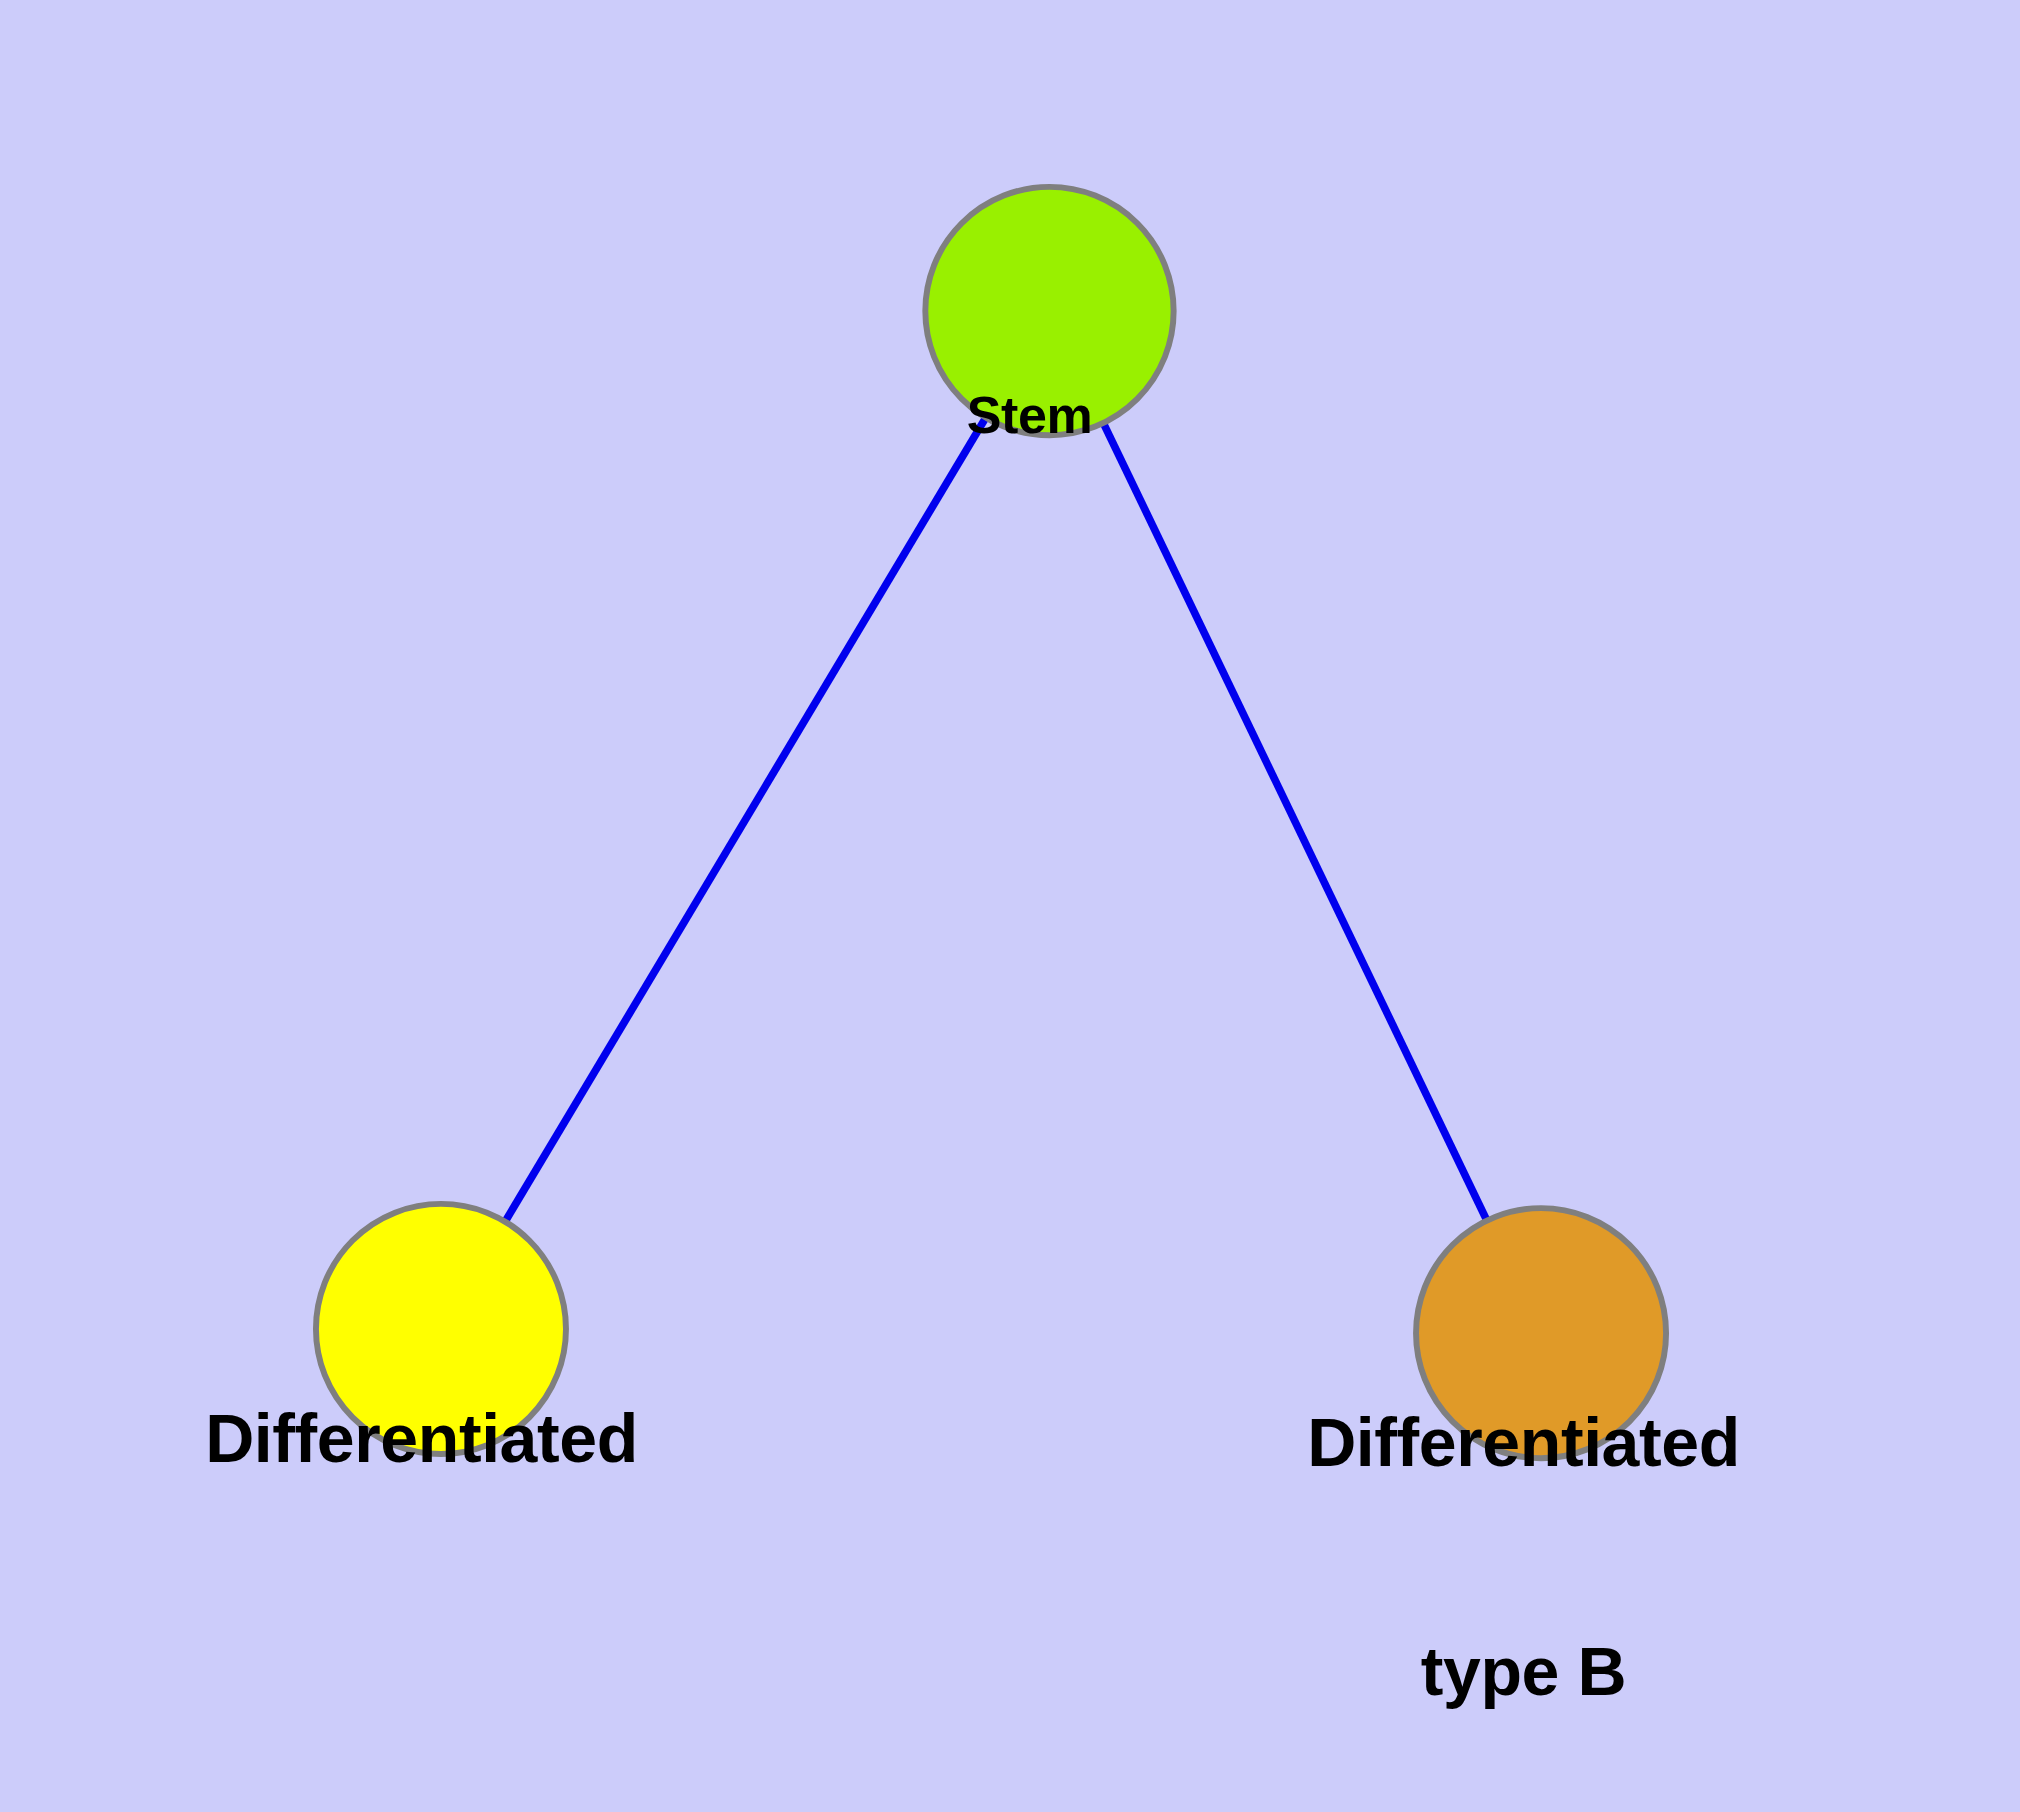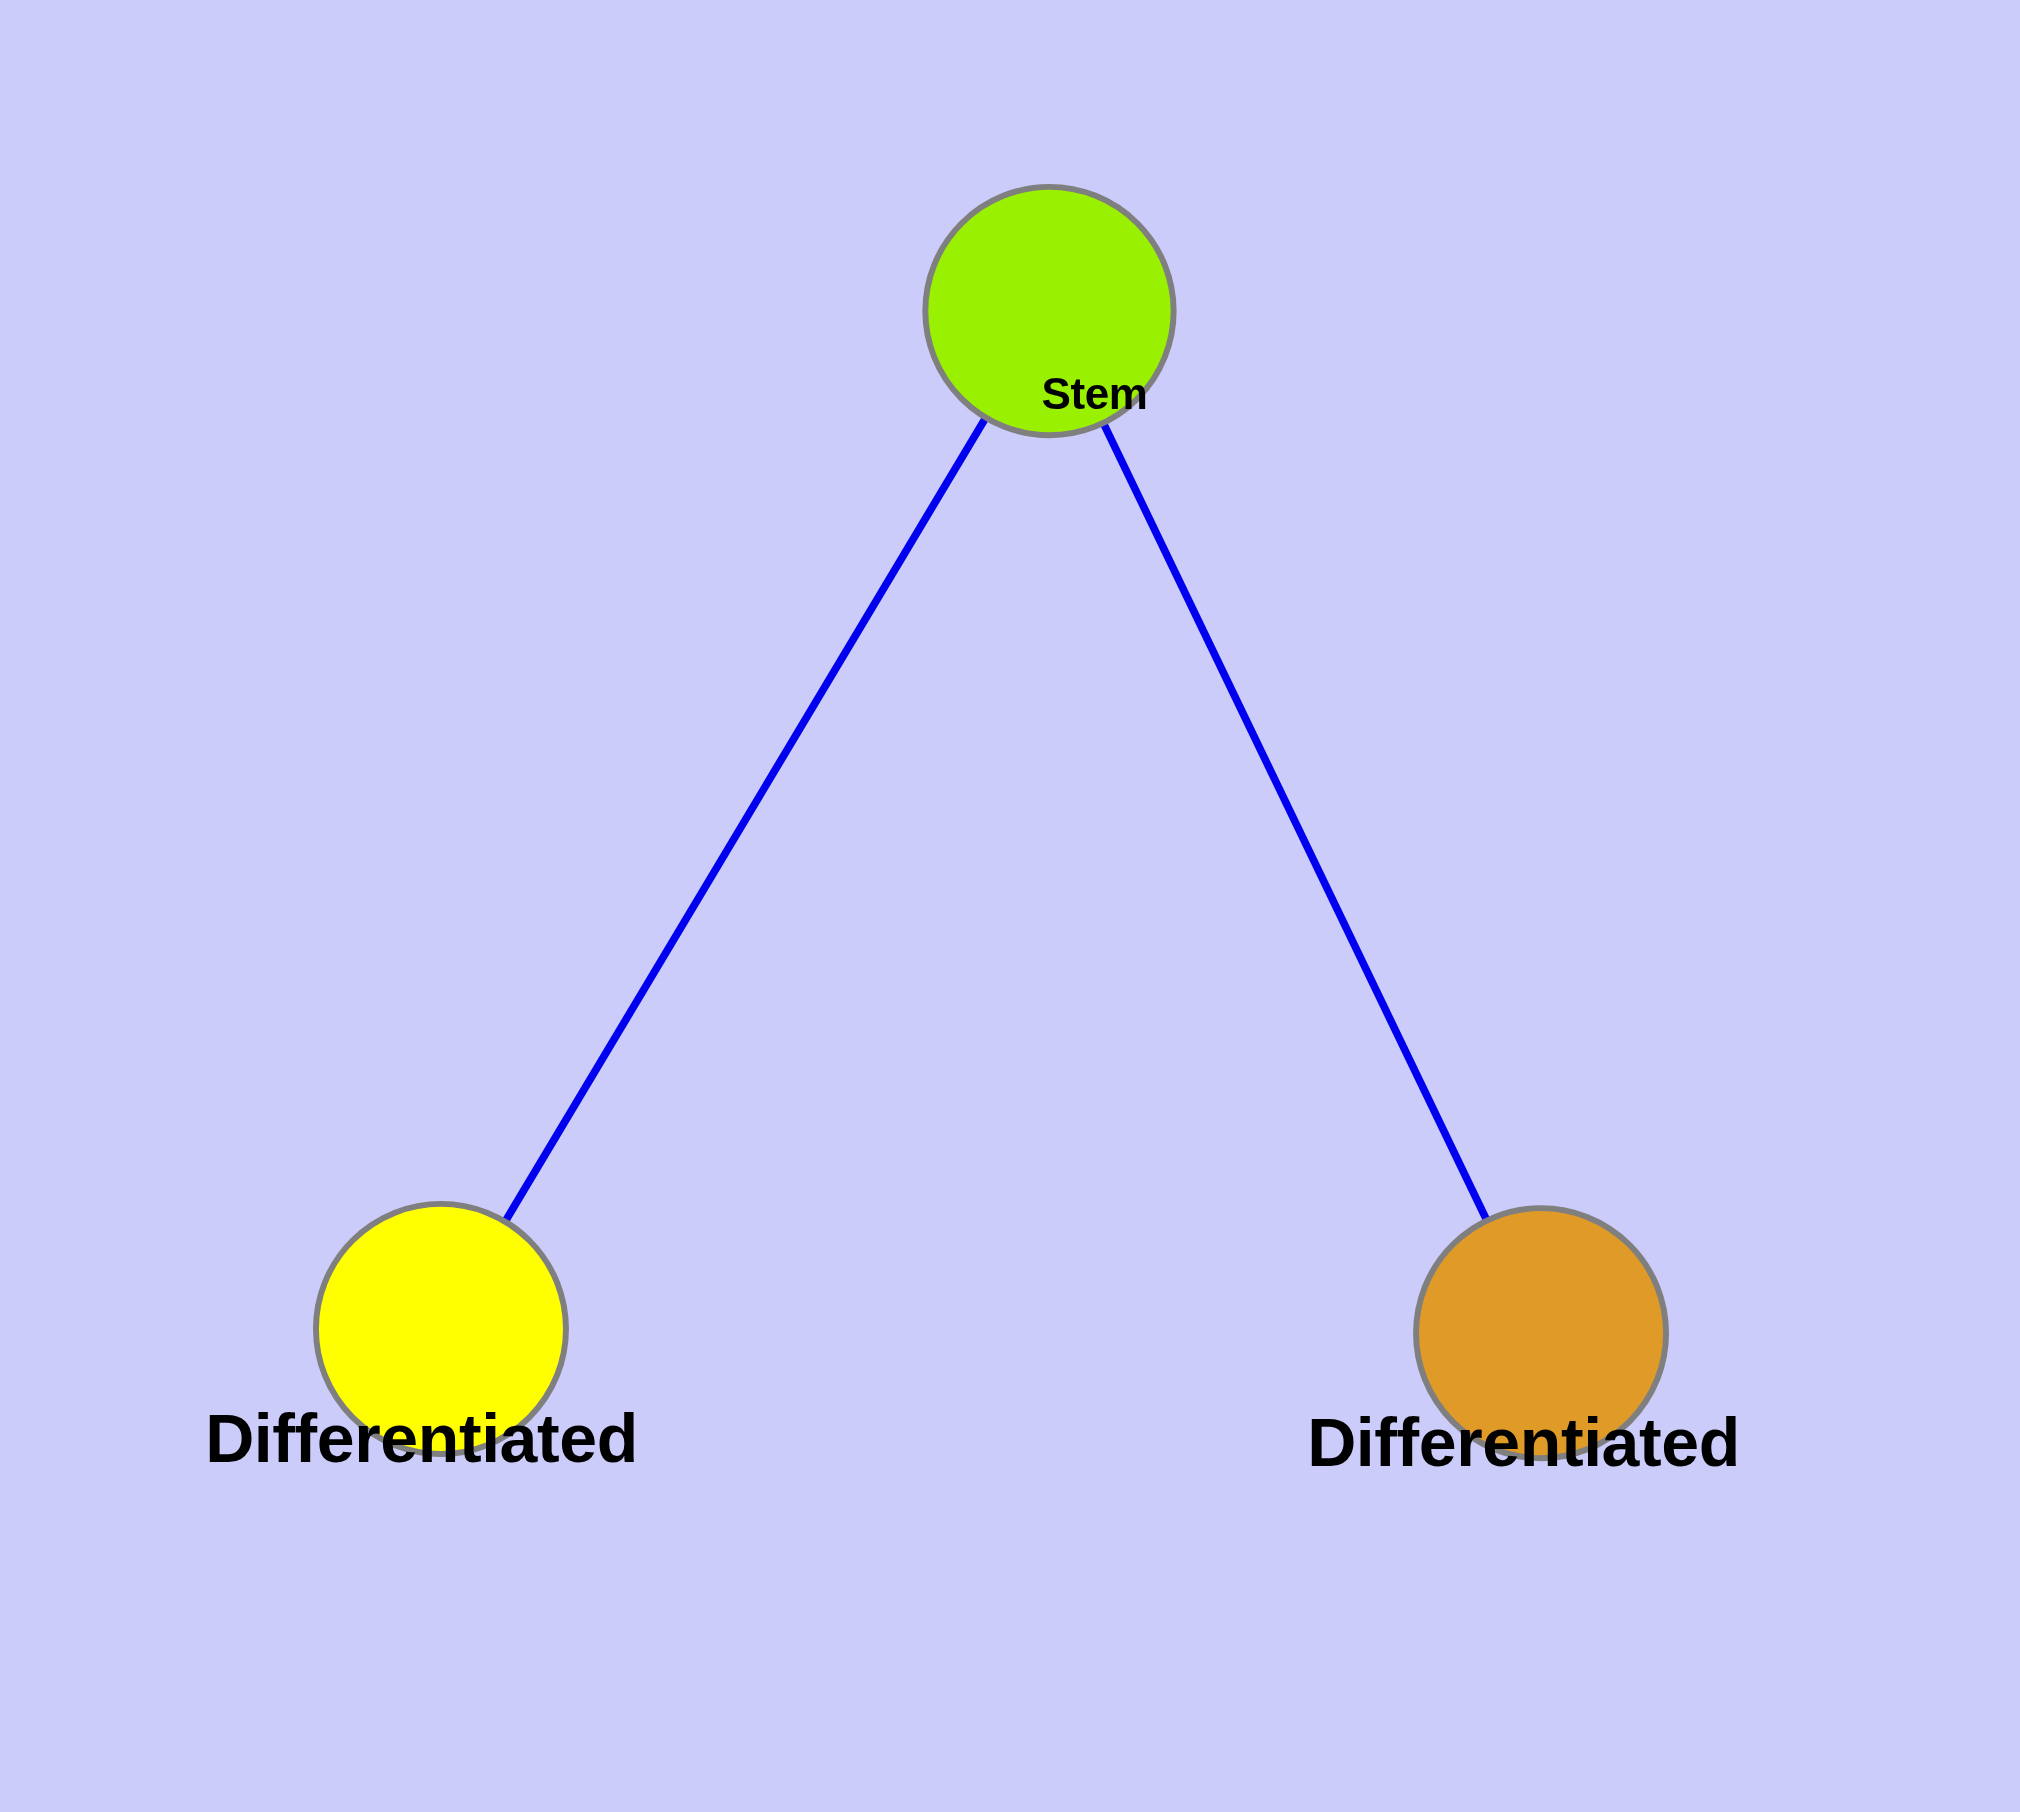--- a/index.html
+++ b/index.html
@@ -32,23 +32,23 @@
     position: absolute;
     text-align: center;
     font-weight: bold;
     color: #000000;
     white-space: pre;
     line-height: 1.12;
     letter-spacing: -0.4px;
     pointer-events: none;
   }
   #label-stem {
-    font-size: 44px;
+    font-size: 52px;
     width: 509px;
-    left: 840px;
+    left: 775px;
     top: 270px;
   }
   #label-diff-a {
     font-size: 68px;
     width: 763px;
     left: 40px;
     top: 1248px;
   }
   #label-diff-b {
     font-size: 68px;
@@ -80,16 +80,17 @@
   <div class="node-label" id="label-stem" style="color: rgb(0, 0, 0);">
     <span class="label-line">Stem</span>
   </div>
 
   <div class="node-label" id="label-diff-a" style="color: rgb(0, 0, 0);">
     <span class="label-line">Differentiated</span>
   </div>
 
   <div class="node-label" id="label-diff-b" style="color: rgb(0, 0, 0);">
     <span class="label-line">Differentiated</span>
+    <span class="label-line">type B</span>
   </div>
 
 </div>
 
 
 </body></html>

